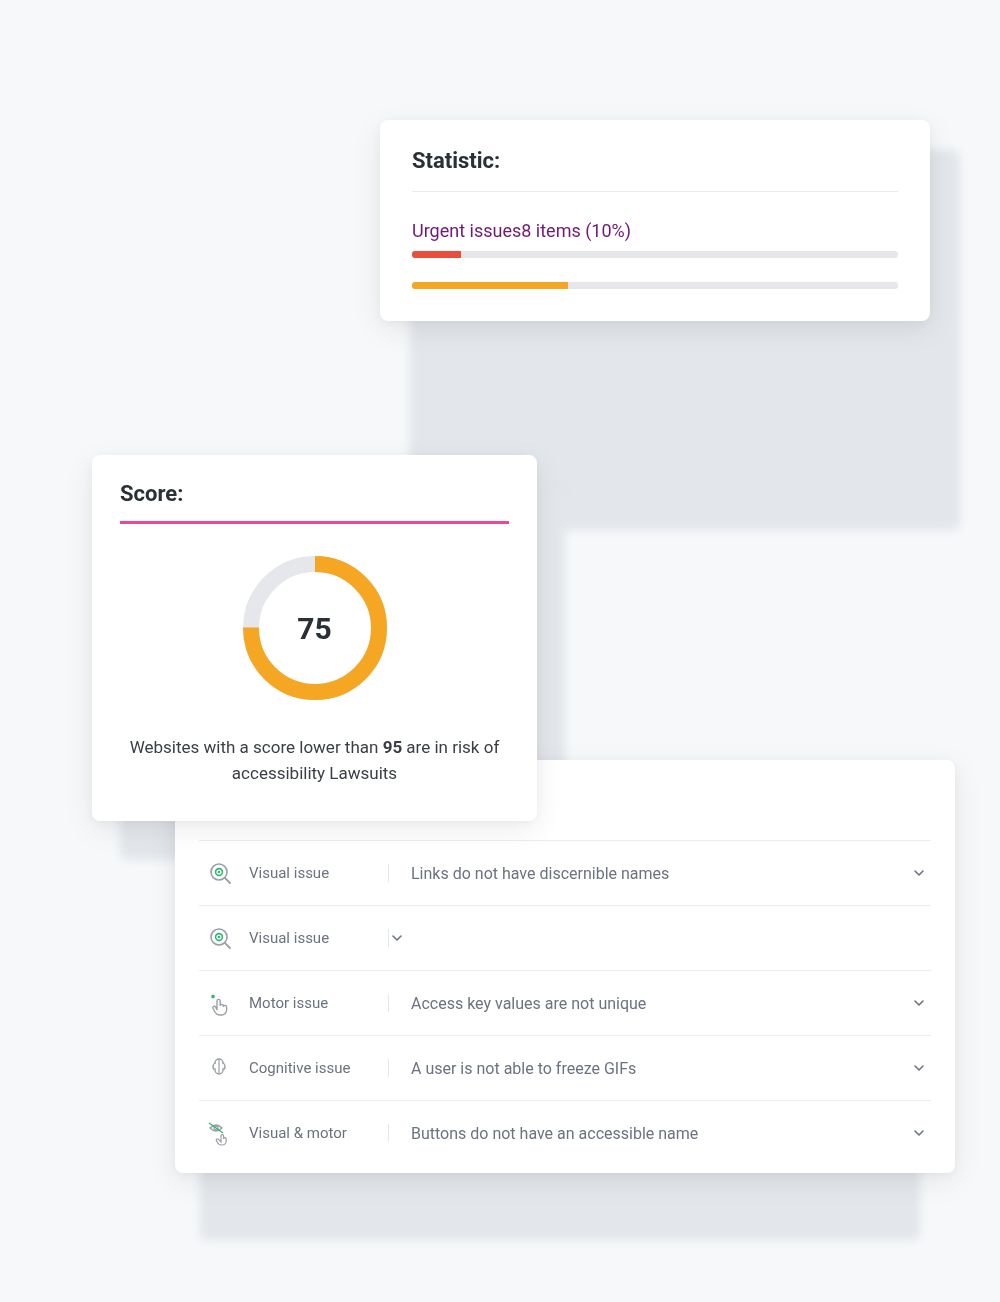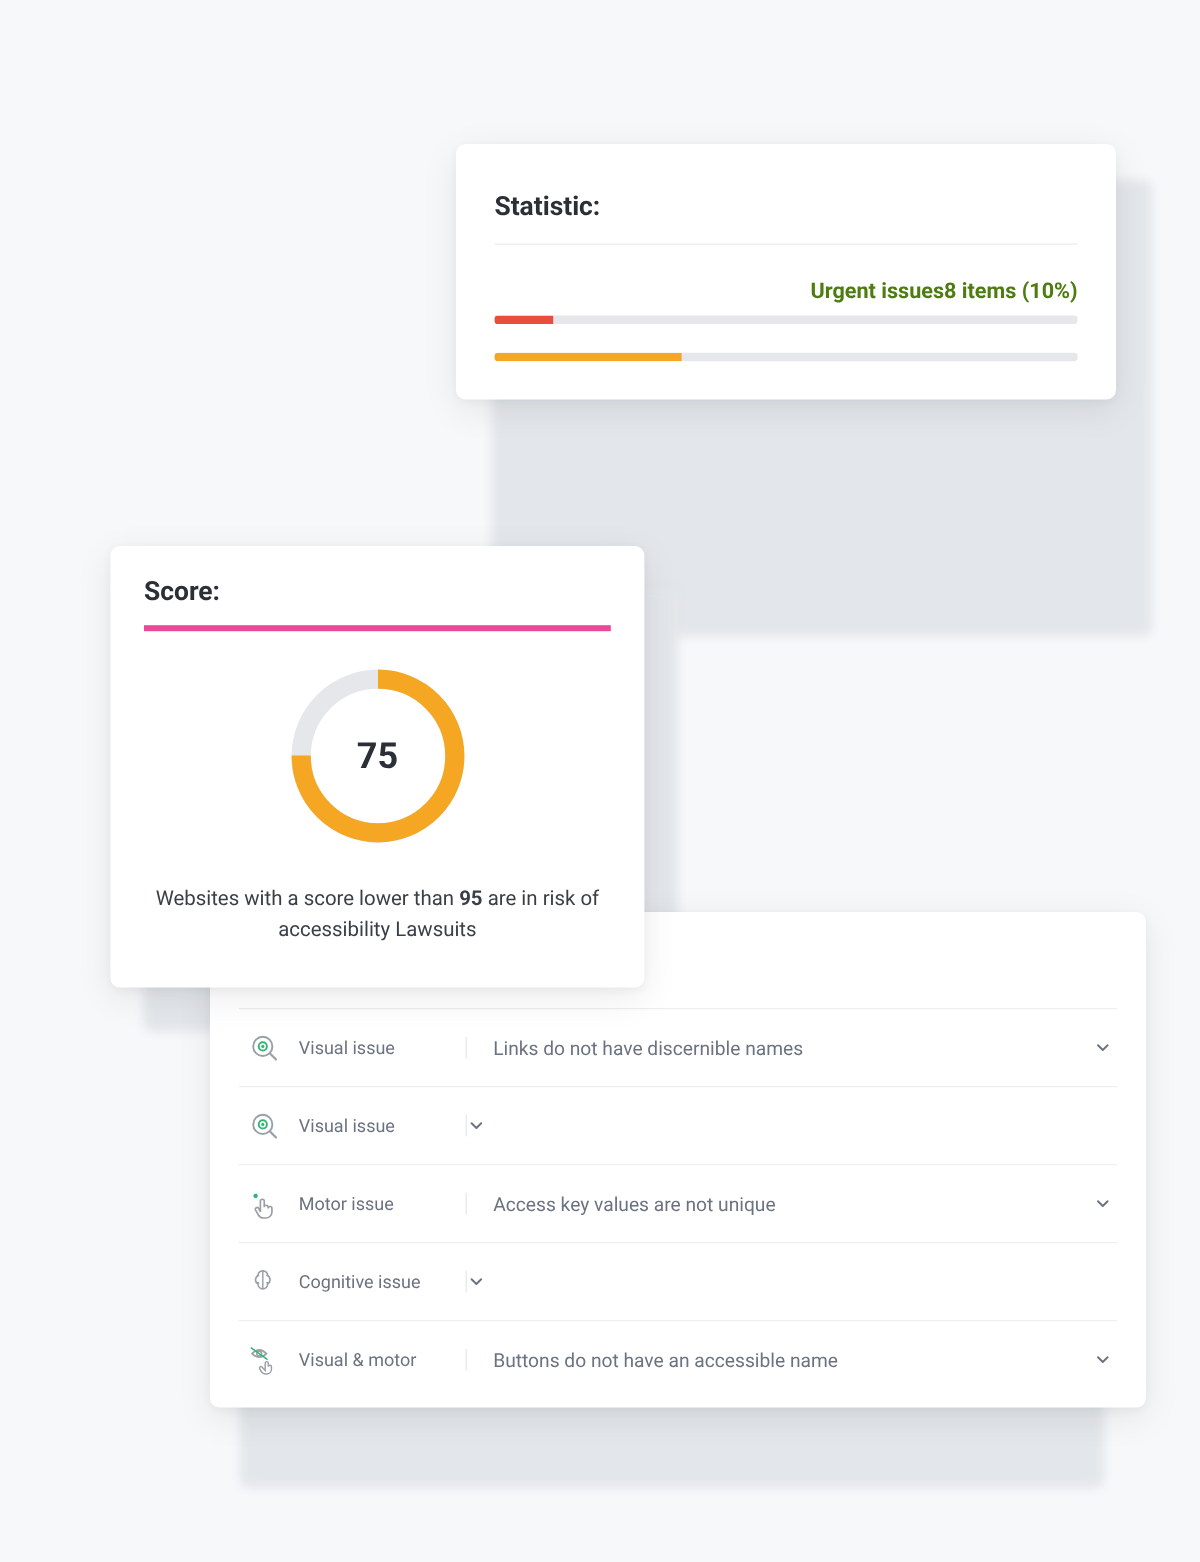--- a/index.html
+++ b/index.html
@@ -15,52 +15,52 @@
   .card {
     position: absolute;
     background: #fff;
     border-radius: 8px;
     box-shadow: 0 8px 30px rgba(0,0,0,0.08), 0 2px 8px rgba(0,0,0,0.04);
   }
   
   .stat-card {
     left: 380px; top: 120px;
     width: 550px;
-    padding: 40px 32px 32px;
+    padding: 28px 32px 32px;
   }
   .stat-title {
     font-size: 22px;
     font-weight: 700;
     color: #2b2f36;
     padding-bottom: 18px;
     border-bottom: 1px solid #e9ecef;
     margin-bottom: 28px;
   }
   .stat-row { margin-bottom: 24px; }
   .stat-row:last-child { margin-bottom: 0; }
   .stat-line {
-    display: flex; justify-content: flex-end;
-    font-size: 18px; color: #4d7c0f; margin-bottom: 10px; font-weight: bold;
+    display: flex; justify-content: flex-start;
+    font-size: 18px; color: #701a75; margin-bottom: 10px;
   }
   .stat-bar-track {
     width: 100%; height: 7px; background: #e5e7eb; border-radius: 3px;
     overflow: hidden;
   }
   .stat-bar-fill { height: 100%; }
 
   
   .score-card {
     left: 92px; top: 455px;
     width: 445px;
     padding: 26px 28px 34px;
   }
   .score-title {
     font-size: 22px; font-weight: 700;
     padding-bottom: 15px;
-    border-bottom: 5px solid #ec4899;
+    border-bottom: 3px solid #ec4899;
     margin-bottom: 24px;
   }
   .gauge-wrap { display:flex; justify-content:center; margin-bottom: 26px; }
   .gauge { width: 160px; height: 160px; position: relative; text-align: right; }
   .gauge svg { transform: rotate(-90deg); }
   .gauge-track { fill:none; stroke:#e5e7eb; stroke-width:16; }
   .gauge-fill { fill:none; stroke:#f5a623; stroke-width:16; stroke-linecap:butt; }
   .gauge-label {
     position:absolute; inset:0; display:flex; align-items:center; justify-content:center;
     font-size: 30px; font-weight:700; color:#2b2f36;
@@ -159,20 +159,21 @@
         </svg>
     </span>
     </div>
     <div class="issue-row">
     <span class="issue-icon">
       <svg width="26" height="26" viewBox="0 0 26 26">
           <use href="#ico-brain"></use>
         </svg>
     </span>
     <span class="issue-cat">Cognitive issue</span>
+    <span class="issue-desc">A user is not able to freeze GIFs</span>
     <span class="chev">
       <svg viewBox="0 0 12 12">
           <use href="#ico-chev"></use>
         </svg>
     </span>
     </div>
     <div class="issue-row">
     <span class="issue-icon">
       <svg width="26" height="26" viewBox="0 0 26 26">
           <use href="#ico-eye-hand"></use>

